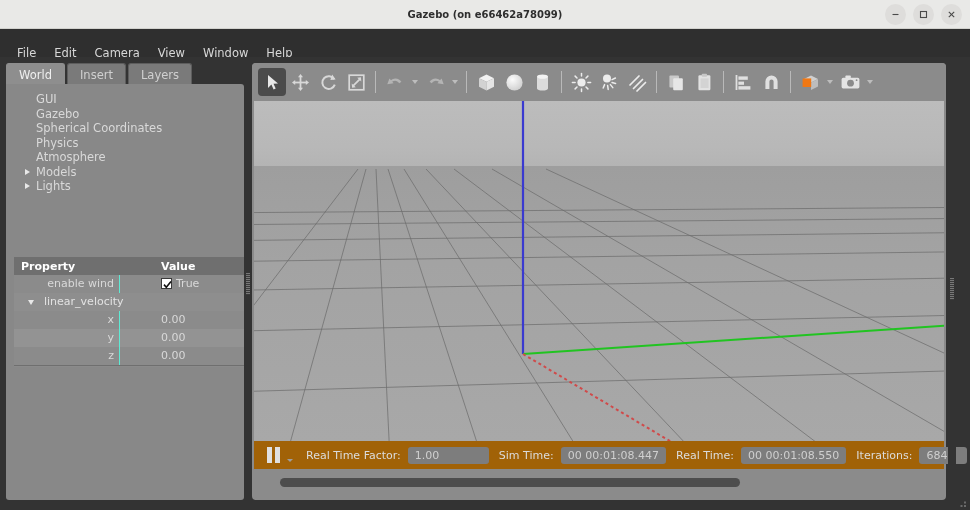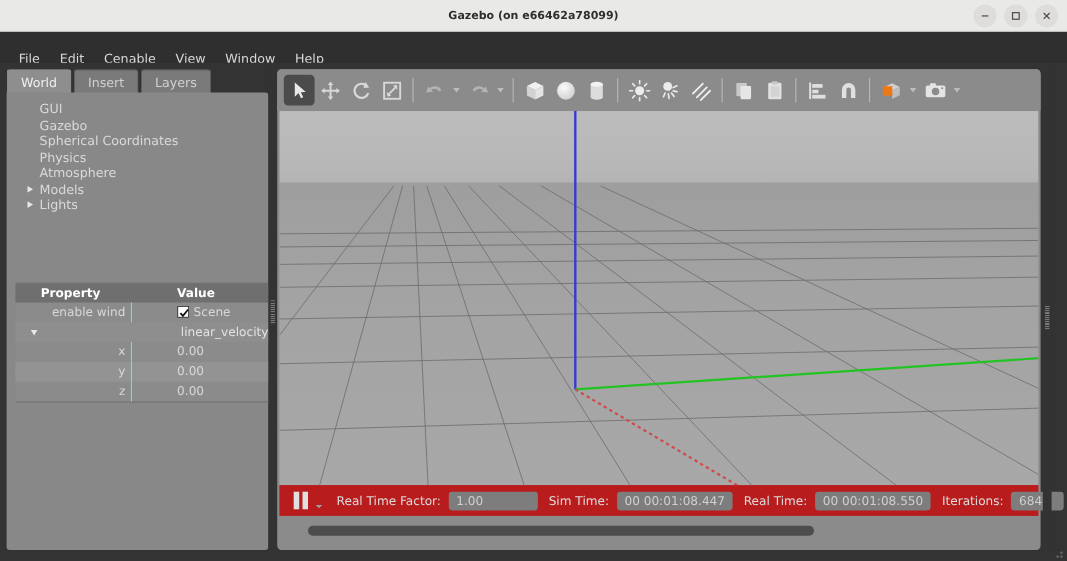--- a/index.html
+++ b/index.html
@@ -87,29 +87,29 @@
 
   
   .proptable {
     position: absolute; left: 8px; top: 173px; width: 230px;
     background: #8b8b8b;
     border-top: 1px solid #6f6f6f;
   }
   .prow { display: flex; height: 18px; align-items: stretch; }
   .prow.header { background: #6f6f6f; height: 17px; }
   .prow.alt { background: #939393; }
-  .prow.span { background: #8e8e8e; text-align: right; }
+  .prow.span { background: #8e8e8e; }
   .pcell-k {
     width: 106px; font-size: 11px; color: #d8d8d8;
     line-height: 18px; text-align: right; padding-right: 5px;
     border-right: 1px solid #5eead4;
     overflow: hidden; white-space: nowrap;
   }
   .prow.header .pcell-k {
-    text-align: left; padding-left: 23px; color: #ffffff; font-weight: bold;
+    text-align: left; padding-left: 7px; color: #ffffff; font-weight: bold;
     line-height: 17px; border-right: none;
   }
   .pcell-v {
     flex: 1; font-size: 11px; color: #d8d8d8;
     line-height: 18px; padding-left: 6px;
     overflow: hidden; white-space: nowrap; margin-left: 35px;
   }
   .prow.header .pcell-v { color: #ffffff; font-weight: bold; line-height: 17px; }
   .prow.span .pcell-span {
     flex: 1; font-size: 11px; color: #e2e2e2; line-height: 18px;
@@ -180,21 +180,21 @@
   }
   .ground {
     position: absolute; left: 0; top: 65px; width: 690px; height: 275px;
     background: linear-gradient(to bottom, #9e9e9e 0%, #a3a3a3 35%, #a8a8a8 100%);
   }
   .grid-svg { position: absolute; left: 0; top: 0; width: 690px; height: 340px; }
 
   
   .statusbar {
     position: absolute; left: 2px; top: 378px; width: 690px; height: 28px;
-    background: #b91c1c; display: flex; align-items: center; padding-left: 8px;
+    background: #a16207; display: flex; align-items: center; padding-left: 8px;
   }
   .pausebtn { width: 22px; height: 20px; display: flex; align-items: center; justify-content: center; flex: none; }
   .pausebtn i { display: block; width: 5px; height: 16px; background: #e0e0e0; }
   .pausebtn i + i { margin-left: 3px; }
   .st-caret { width: 12px; height: 20px; display: flex; align-items: flex-end; justify-content: center; flex: none; padding-bottom: 3px; }
   .st-caret i { width: 0; height: 0; border-top: 3.5px solid #9e9e9e; border-left: 3px solid transparent; border-right: 3px solid transparent; display: block; }
   .st-label { font-size: 11px; color: #dcdcdc; margin: 0 7px 0 10px; white-space: nowrap; flex: none; }
   .st-val {
     font-size: 11px; color: #cfcfcf; background: #7d7d7d;
     border-radius: 3px; height: 17px; line-height: 17px;
@@ -250,21 +250,21 @@
         <line x1="2.8" y1="2.8" x2="8.2" y2="8.2" stroke="#4a4a4a" stroke-width="1.1"></line>
         <line x1="8.2" y1="2.8" x2="2.8" y2="8.2" stroke="#4a4a4a" stroke-width="1.1"></line>
       </svg>
     </div>
   </div>
 </div>
 
 <div class="menubar">
   <div class="menu-item"><u>F</u><span>ile</span></div>
   <div class="menu-item"><u>E</u><span>dit</span></div>
-  <div class="menu-item"><u>C</u><span>enable</span></div>
+  <div class="menu-item"><u>C</u><span>amera</span></div>
   <div class="menu-item"><u>V</u><span>iew</span></div>
   <div class="menu-item"><u>W</u><span>indow</span></div>
   <div class="menu-item"><u>H</u><span>elp</span></div>
 </div>
 
 <div class="appbody">
 
   <div class="leftpanel">
     <div class="tabbar">
       <div class="tab active">World</div>
@@ -290,21 +290,21 @@
           <div class="pcell-v">Value</div>
         </div>
 
         <div class="prow">
           <div class="pcell-k">enable wind</div>
           <div class="pcell-v">
             <span class="chk">
               <svg width="11" height="11" viewBox="0 0 11 11">
                 <polyline points="2,5.6 4.3,8.2 9,2.4" fill="none" stroke="#111" stroke-width="1.6"></polyline>
               </svg>
-            </span><span>Scene</span>
+            </span><span>True</span>
           </div>
         </div>
 
         <div class="prow span">
           <div class="pcell-span">
             <span class="span-arrow"></span><span>linear_velocity</span>
           </div>
         </div>
 
         <div class="prow">

